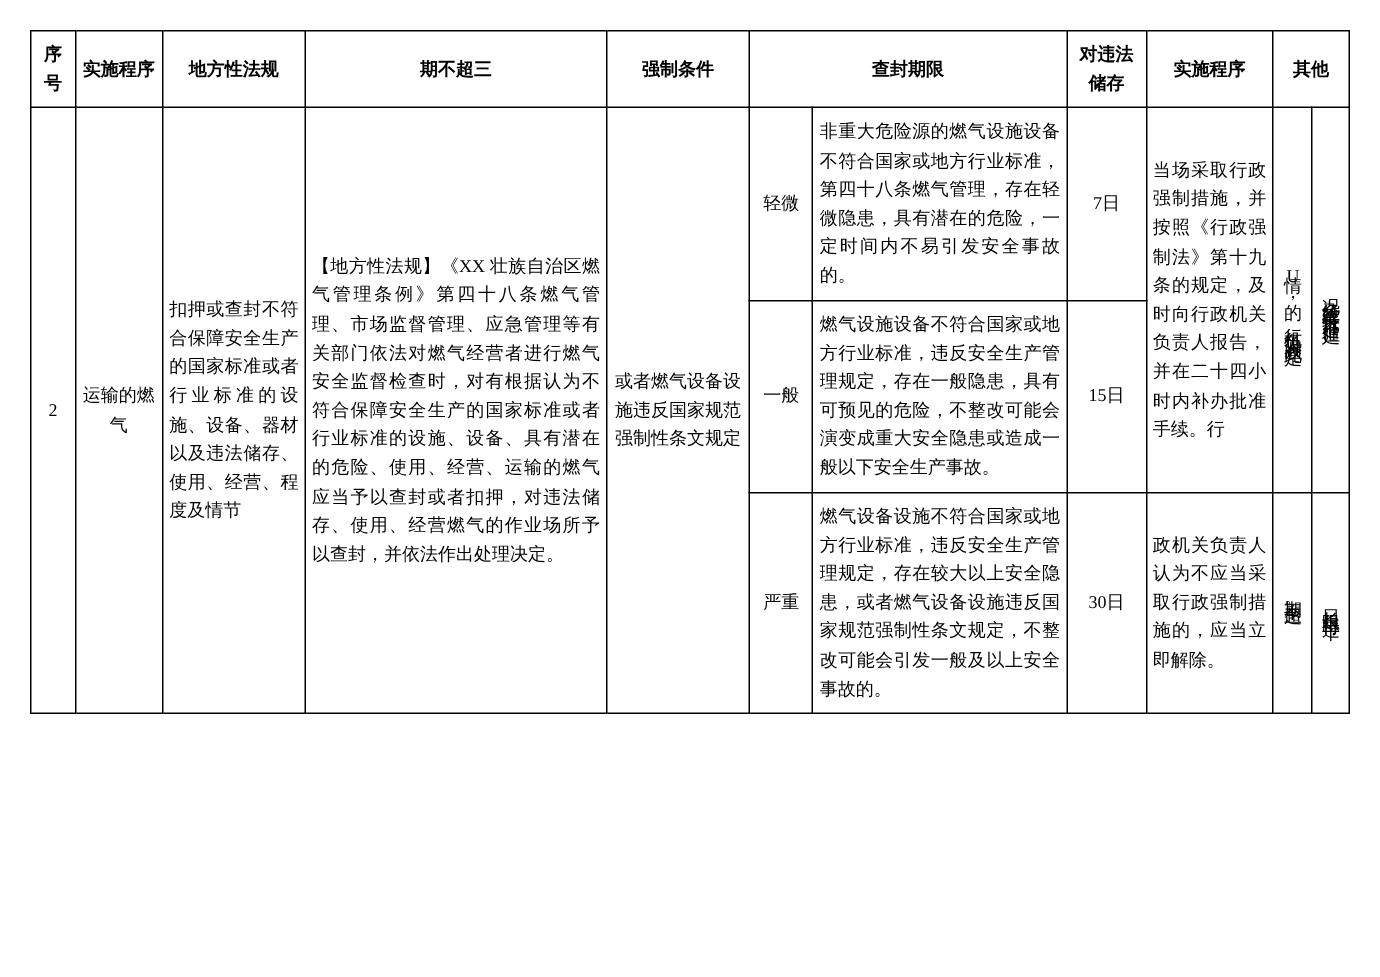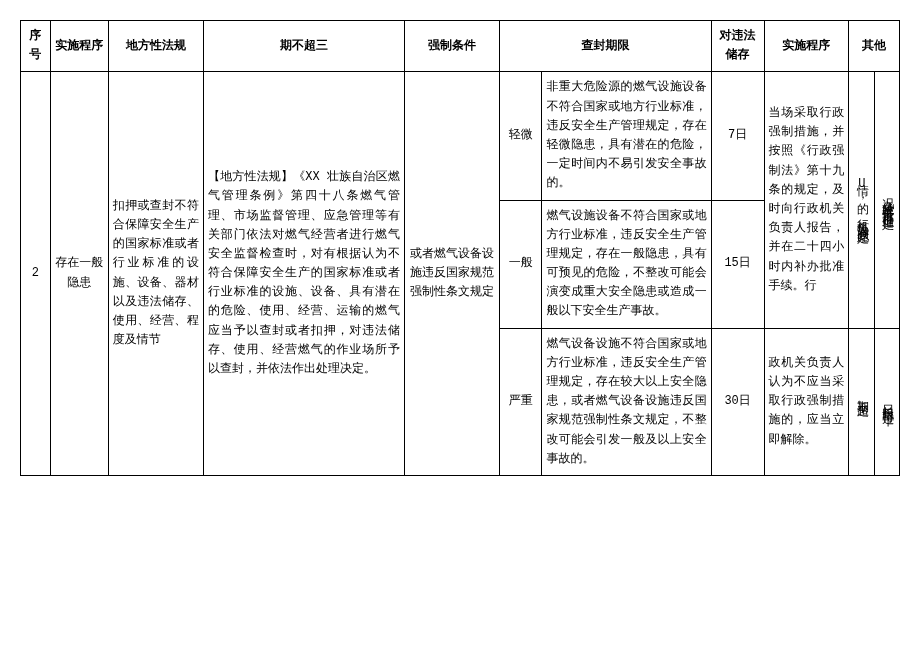--- a/index.html
+++ b/index.html
@@ -7,21 +7,20 @@
       font-size: 12px;
       color: #000;
       background: #fff;
       margin: 0;
       padding: 20px;
     }
     table {
       border-collapse: collapse;
       width: 100%;
       table-layout: fixed;
-      font-family: Liberation Mono, monospace;
     }
     th, td {
       border: 1px solid #000;
       padding: 6px 4px;
       vertical-align: middle;
       text-align: center;
       word-wrap: break-word;
       line-height: 1.6;
     }
     th {
@@ -74,26 +73,26 @@
       <th>强制条件</th>
       <th colspan="2">查封期限</th>
       <th>对违法储存</th>
       <th>实施程序</th>
       <th colspan="2">其他</th>
     </tr>
   </thead>
   <tbody>
     <tr>
       <td rowspan="3">2</td>
-      <td rowspan="3">存在一般隐患</td>
+      <td rowspan="3">运输的燃气</td>
       <td rowspan="3" class="left">扣押或查封不符合保障安全生产的国家标准或者行业标准的设施、设备、器材以及违法储存、使用、经营、程度及情节</td>
       <td rowspan="3" class="left">【地方性法规】《XX 壮族自治区燃气管理条例》第四十八条燃气管理、市场监督管理、应急管理等有关部门依法对燃气经营者进行燃气安全监督检查时，对有根据认为不符合保障安全生产的国家标准或者行业标准的设施、设备、具有潜在的危险、使用、经营、运输的燃气应当予以查封或者扣押，对违法储存、使用、经营燃气的作业场所予以查封，并依法作出处理决定。</td>
       <td rowspan="3">或者燃气设备设施违反国家规范强制性条文规定</td>
       <td>轻微</td>
-      <td class="left">非重大危险源的燃气设施设备不符合国家或地方行业标准，违反安全生产管理规定，存在轻微隐患，具有潜在的危险，一定时间内不易引发安全事故的。</td>
+      <td class="left">非重大危险源的燃气设施设备不符合国家或地方行业标准，第四十八条燃气管理，存在轻微隐患，具有潜在的危险，一定时间内不易引发安全事故的。</td>
       <td>7日</td>
       <td rowspan="2" class="left">当场采取行政强制措施，并按照《行政强制法》第十九条的规定，及时向行政机关负责人报告，并在二十四小时内补办批准手续。行</td>
       <td rowspan="2"><span class="vtext">情U的，行机负人洞以此是</span></td>
       <td rowspan="2"><span class="vtext">况杂经政关责批可延但延</span></td>
     </tr>
     <tr>
       <td>一般</td>
       <td class="left">燃气设施设备不符合国家或地方行业标准，违反安全生产管理规定，存在一般隐患，具有可预见的危险，不整改可能会演变成重大安全隐患或造成一般以下安全生产事故。</td>
       <td>15日</td>
     </tr>

